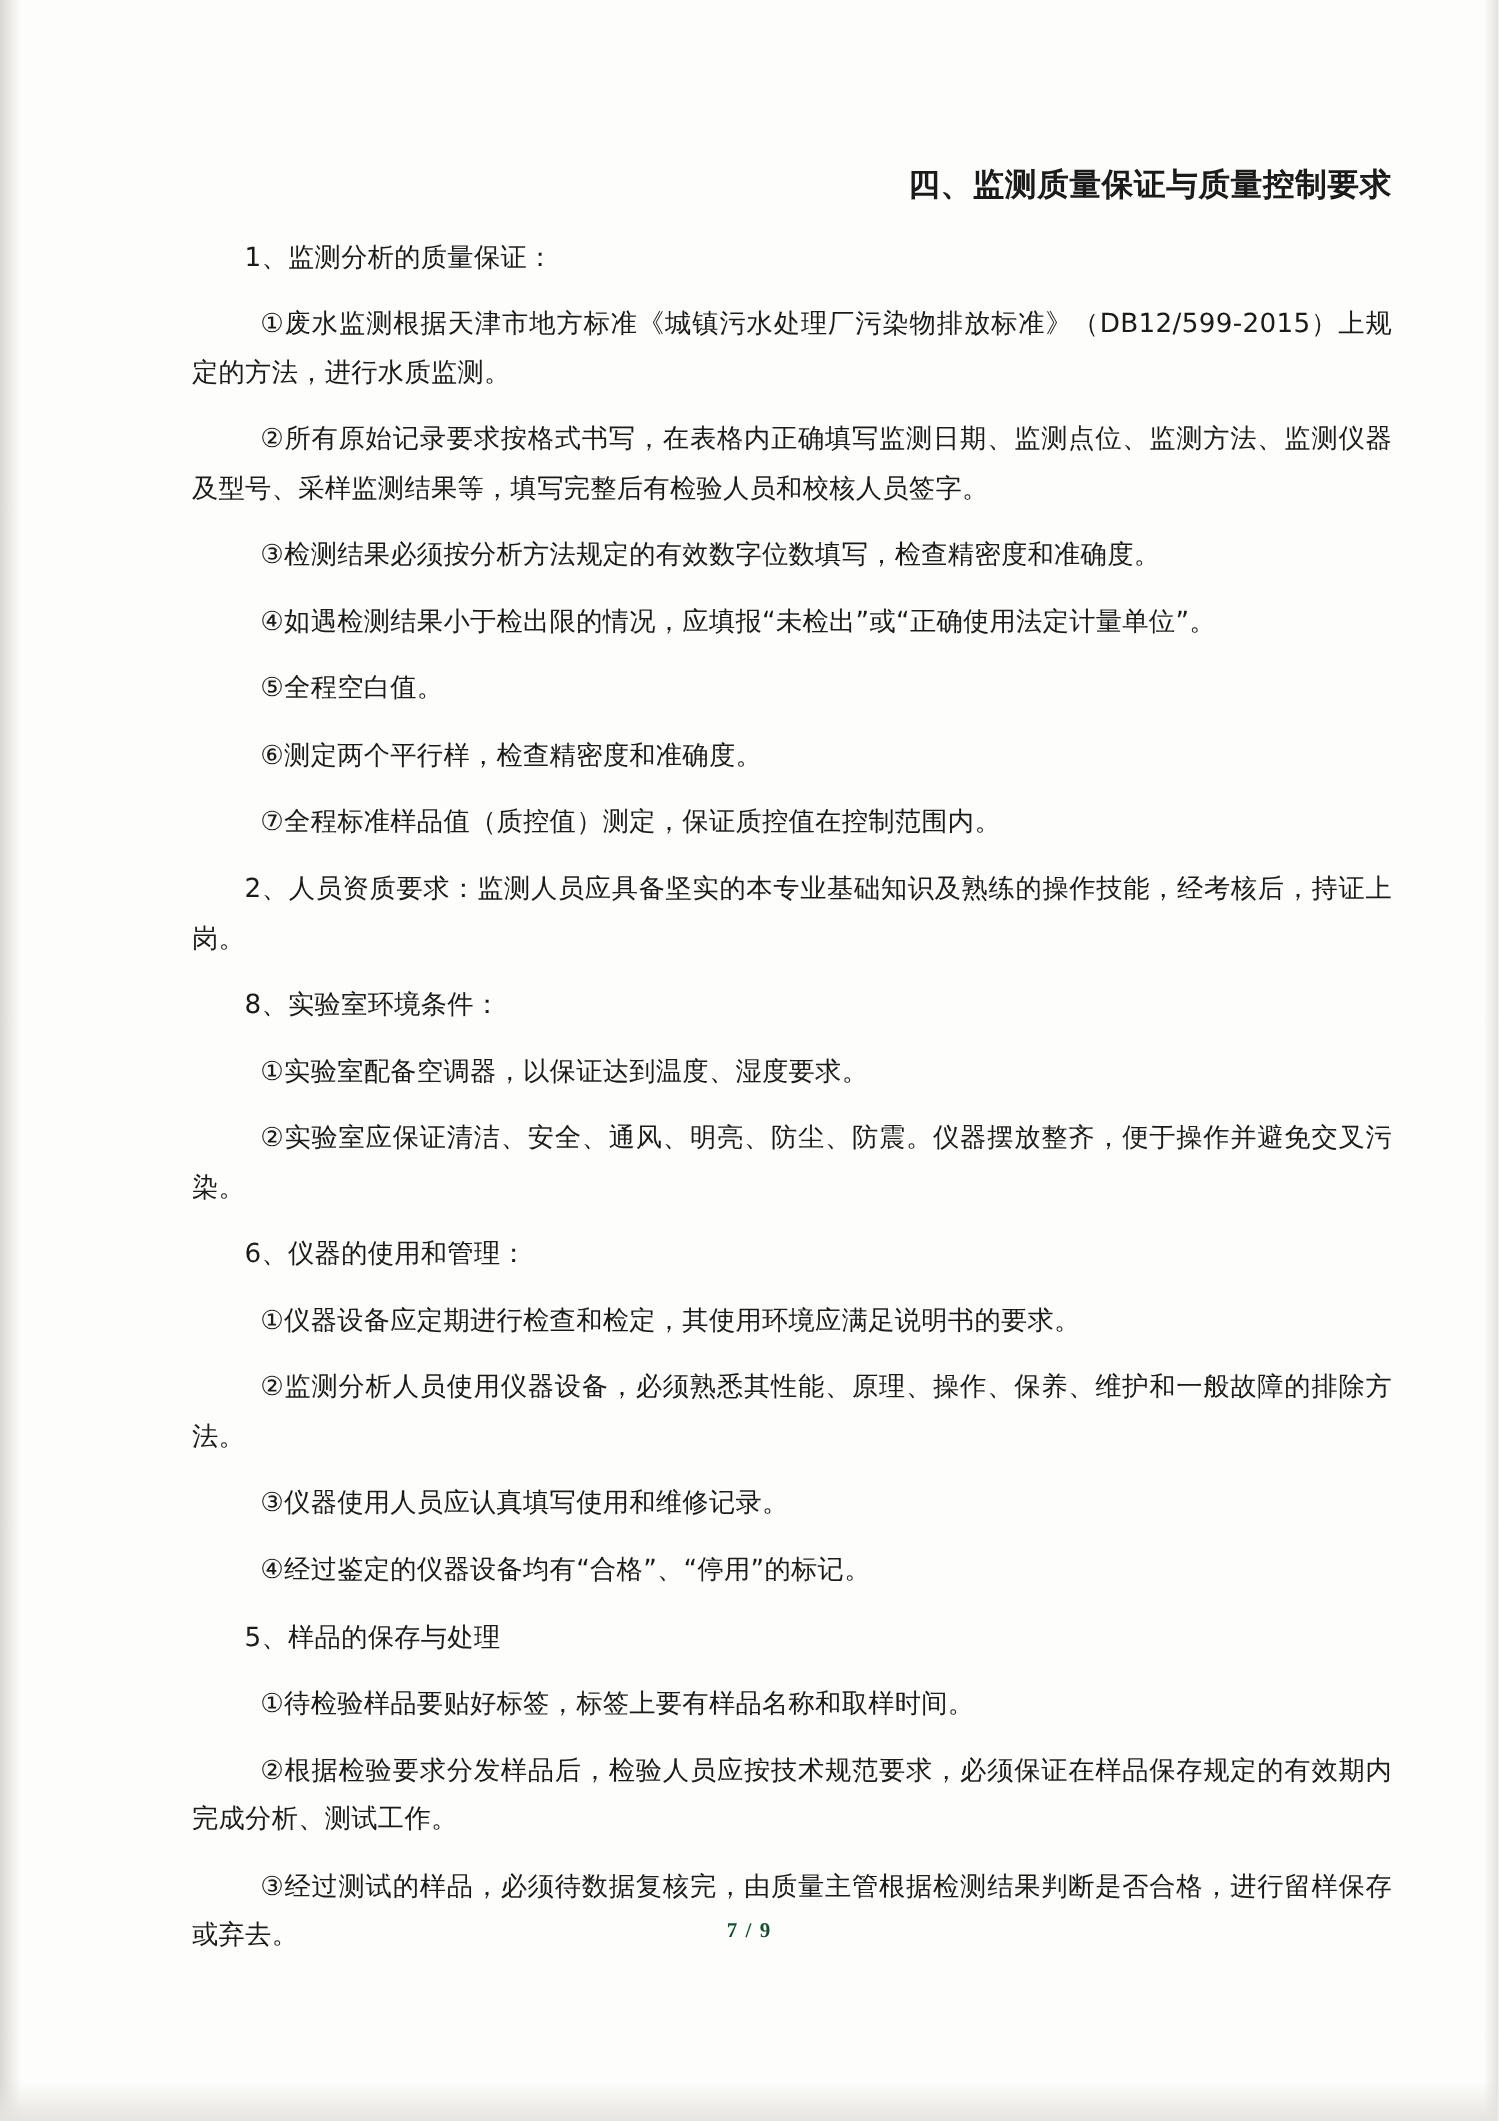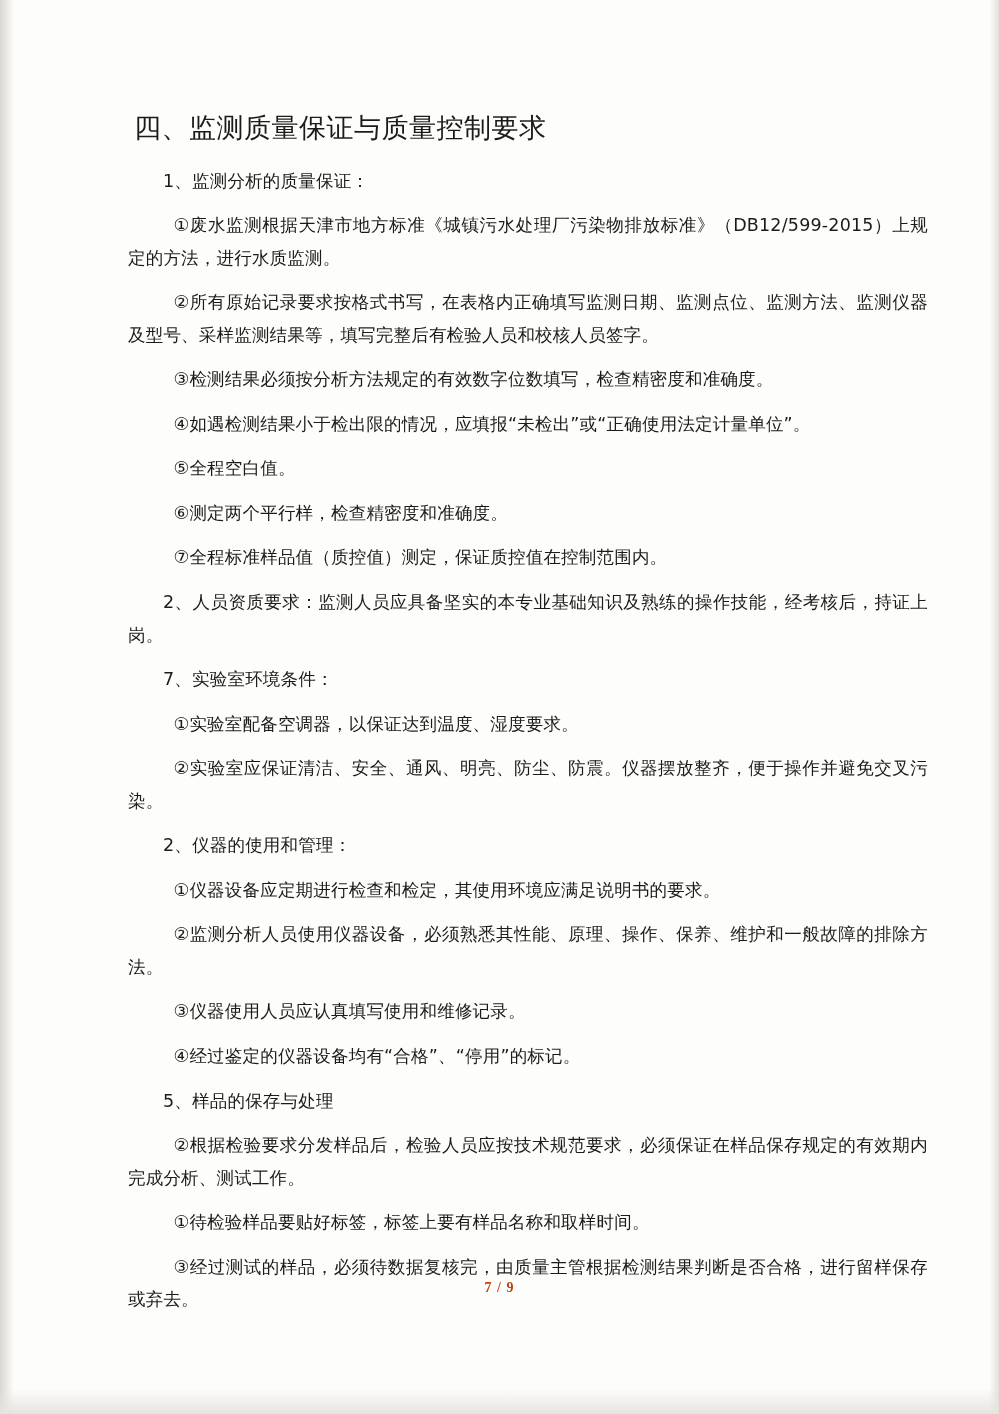--- a/index.html
+++ b/index.html
@@ -39,45 +39,46 @@
   }
   .content {
     position: absolute;
     left: 128px;
     top: 108px;
     width: 800px;
     color: #1b1b1b;
     font-family: "DejaVu Sans", sans-serif;
   }
   .doc-heading {
-    font-size: 27px;
-    font-weight: 400;
+    font-size: 21px;
+    font-weight: 700;
     letter-spacing: 0.5px;
     margin: 0 0 16px 6px;
     line-height: 1.5;
+    text-align: right;
   }
   .para {
     font-size: 17.5px;
     line-height: 1.86;
     margin: 12px 0 5px 0;
     text-align: justify;
     letter-spacing: 0.2px;
   }
   .indent-1 { text-indent: 2.0em; }
   .indent-2 { text-indent: 2.6em; }
   .page-number {
     position: absolute;
     left: 0;
     right: 0;
     top: 1280px;
     text-align: center;
     font-size: 14px;
     font-family: "Liberation Serif", serif;
     font-weight: 700;
-    color: #c2410c;
+    color: #14532d;
     letter-spacing: 1px;
   }
 </style>
 </head>
 <body>
 
 <div class="page">
   <div class="scan-edge-left"></div>
   <div class="scan-edge-right"></div>
   <div class="scan-edge-bottom"></div>
@@ -87,29 +88,29 @@
     <div id="paragraphs">
         <p class="para indent-1">1、监测分析的质量保证：</p>
         <p class="para indent-2">①废水监测根据天津市地方标准《城镇污水处理厂污染物排放标准》（DB12/599-2015）上规定的方法，进行水质监测。</p>
         <p class="para indent-2">②所有原始记录要求按格式书写，在表格内正确填写监测日期、监测点位、监测方法、监测仪器及型号、采样监测结果等，填写完整后有检验人员和校核人员签字。</p>
         <p class="para indent-2">③检测结果必须按分析方法规定的有效数字位数填写，检查精密度和准确度。</p>
         <p class="para indent-2">④如遇检测结果小于检出限的情况，应填报“未检出”或“正确使用法定计量单位”。</p>
         <p class="para indent-2">⑤全程空白值。</p>
         <p class="para indent-2">⑥测定两个平行样，检查精密度和准确度。</p>
         <p class="para indent-2">⑦全程标准样品值（质控值）测定，保证质控值在控制范围内。</p>
         <p class="para indent-1">2、人员资质要求：监测人员应具备坚实的本专业基础知识及熟练的操作技能，经考核后，持证上岗。</p>
-        <p class="para indent-1">7、实验室环境条件：</p>
+        <p class="para indent-1">8、实验室环境条件：</p>
         <p class="para indent-2">①实验室配备空调器，以保证达到温度、湿度要求。</p>
         <p class="para indent-2">②实验室应保证清洁、安全、通风、明亮、防尘、防震。仪器摆放整齐，便于操作并避免交叉污染。</p>
-        <p class="para indent-1">2、仪器的使用和管理：</p>
+        <p class="para indent-1">6、仪器的使用和管理：</p>
         <p class="para indent-2">①仪器设备应定期进行检查和检定，其使用环境应满足说明书的要求。</p>
         <p class="para indent-2">②监测分析人员使用仪器设备，必须熟悉其性能、原理、操作、保养、维护和一般故障的排除方法。</p>
         <p class="para indent-2">③仪器使用人员应认真填写使用和维修记录。</p>
         <p class="para indent-2">④经过鉴定的仪器设备均有“合格”、“停用”的标记。</p>
         <p class="para indent-1">5、样品的保存与处理</p>
+        <p class="para indent-2">①待检验样品要贴好标签，标签上要有样品名称和取样时间。</p>
         <p class="para indent-2">②根据检验要求分发样品后，检验人员应按技术规范要求，必须保证在样品保存规定的有效期内完成分析、测试工作。</p>
-        <p class="para indent-2">①待检验样品要贴好标签，标签上要有样品名称和取样时间。</p>
         <p class="para indent-2">③经过测试的样品，必须待数据复核完，由质量主管根据检测结果判断是否合格，进行留样保存或弃去。</p>
       </div>
   </div>
 
   <div class="page-number">7 / 9</div>
 </div>
 
 </body></html>

